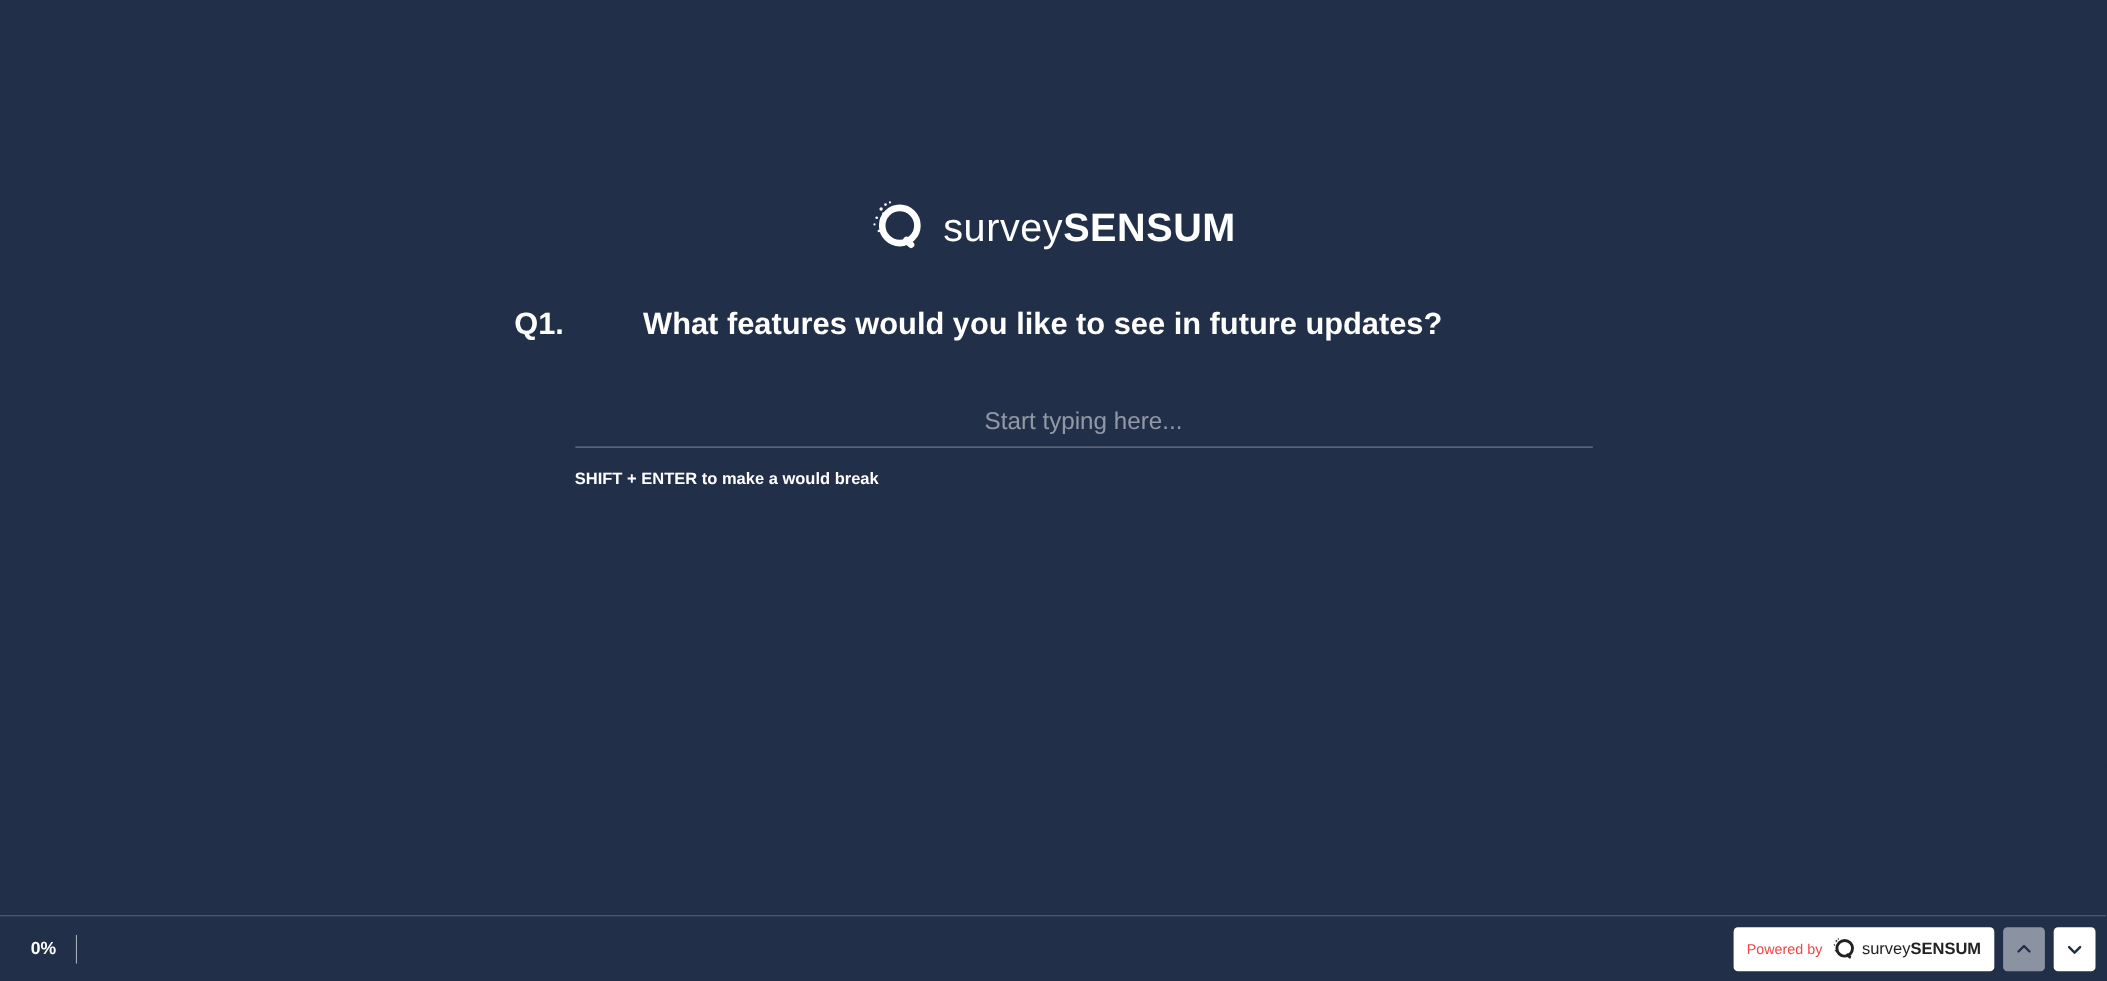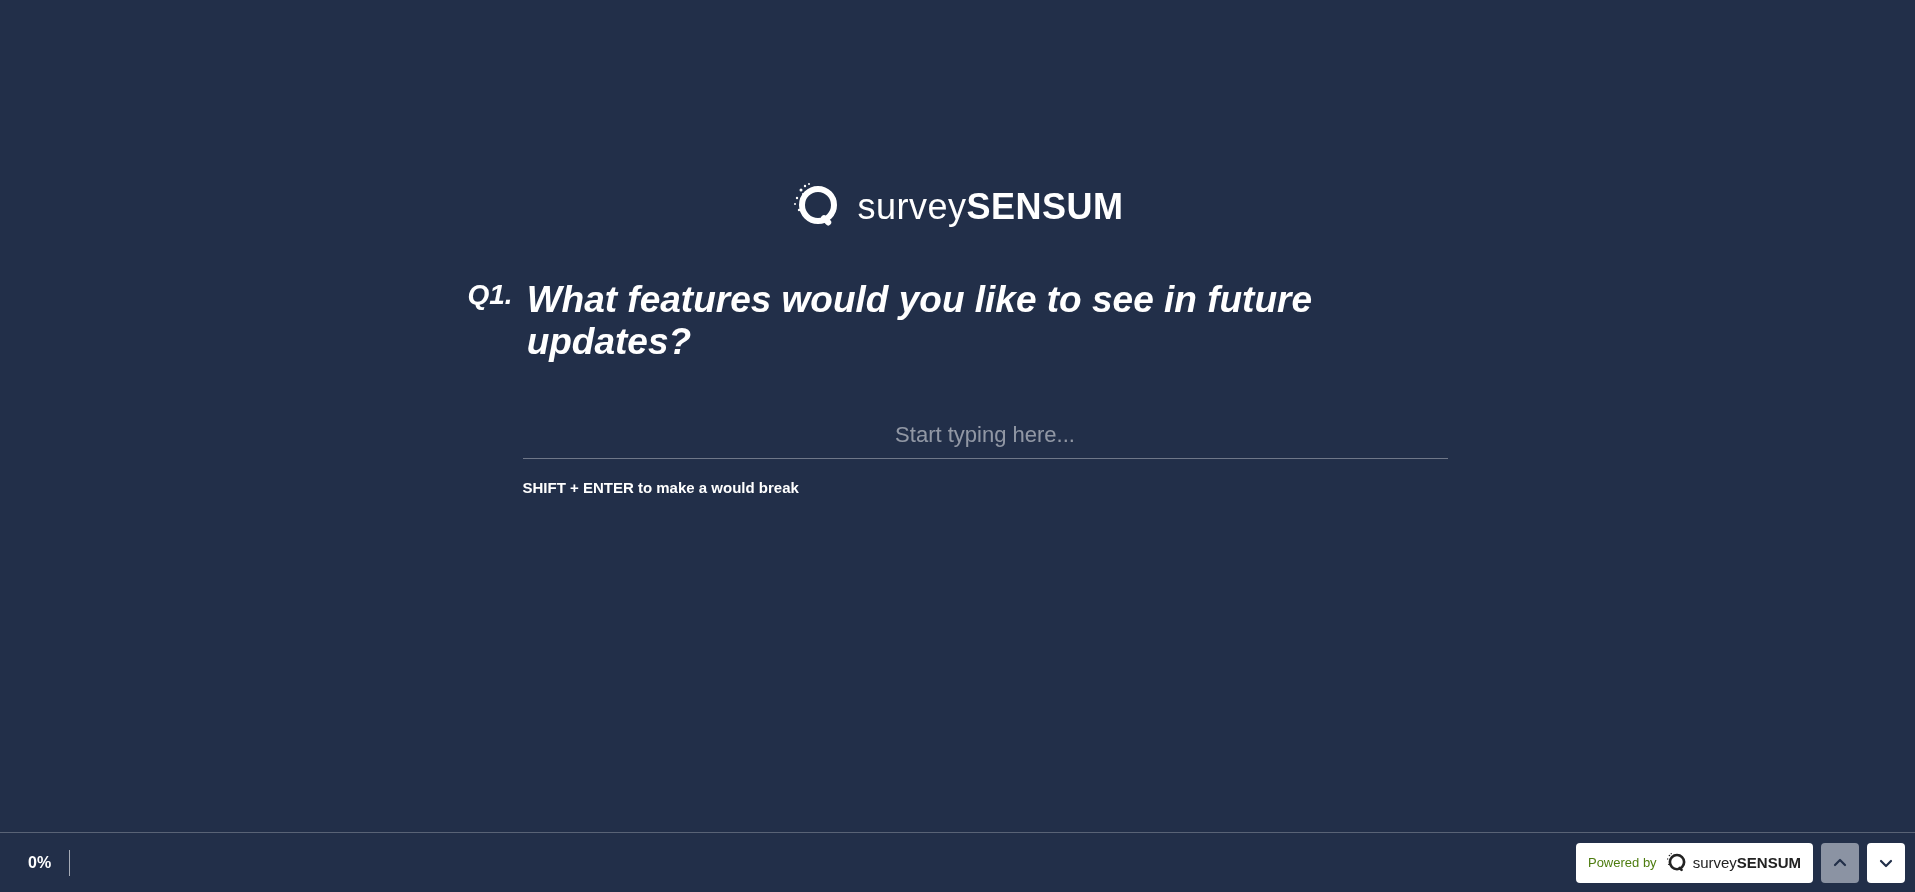--- a/index.html
+++ b/index.html
@@ -47,32 +47,32 @@
   }
   .logo-text .bold {
     font-weight: 700;
   }
   .question-block {
     width: 980px;
     max-width: 90%;
   }
   .question-row {
     display: flex;
-    align-items: flex-start;
-    gap: 14px;
-    font-style: italic;
+    align-items: center;
+    gap: 32px;
   }
   .question-number {
     font-size: 28px;
     font-weight: 700;
     white-space: nowrap;
   }
   .question-text {
-    font-size: 37px;
-    font-weight: 700;
+    font-size: 28px;
+    font-weight: 700;
+    margin-left: 40px;
   }
   .input-area {
     margin-top: 55px;
     margin-left: 55px;
   }
   .answer-input {
     width: 100%;
     background: transparent;
     border: none;
     border-bottom: 1px solid rgba(255,255,255,0.35);
@@ -127,21 +127,21 @@
   .powered-pill {
     background: #ffffff;
     border-radius: 4px;
     height: 40px;
     display: flex;
     align-items: center;
     padding: 0 12px;
     gap: 8px;
   }
   .powered-label {
-    color: #4d7c0f;
+    color: #ef4444;
     font-size: 13px;
   }
   .powered-logo {
     display: flex;
     align-items: center;
     gap: 4px;
   }
   .powered-logo-text {
     color: #222;
     font-size: 15px;

